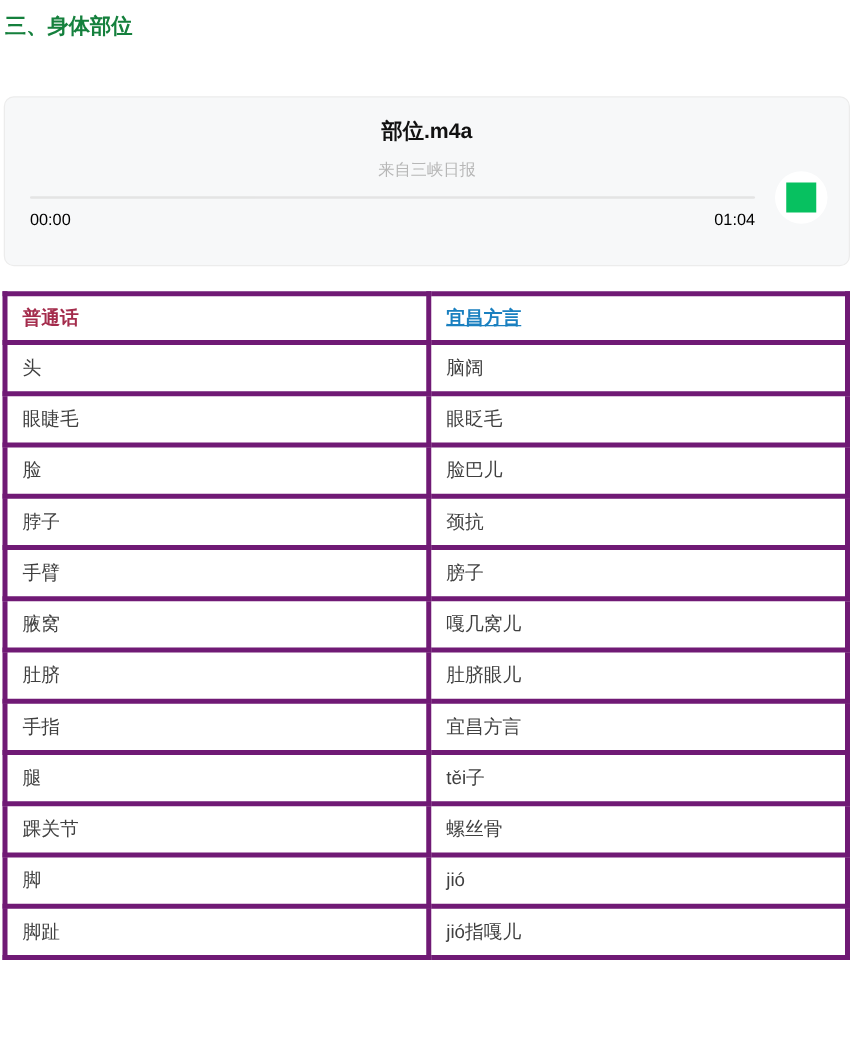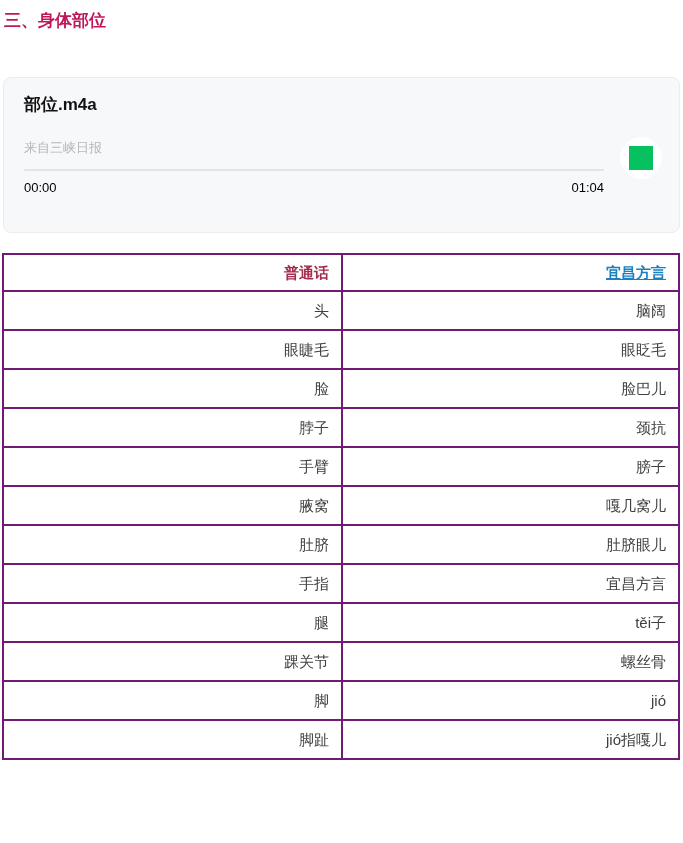--- a/index.html
+++ b/index.html
@@ -11,41 +11,42 @@
     font-family: "Liberation Sans", "DejaVu Sans", sans-serif;
     overflow: hidden;
   }
 
   
   .section-heading {
     margin: 10px 0 0 4px;
     font-size: 17px;
     line-height: 22px;
     font-weight: bold;
-    color: #be185d;
+    color: #15803d;
   }
 
   
   .audio-card {
     position: relative;
     margin: 45px 3px 0 3px;
-    height: 156px;
+    height: 136px;
     background: #f7f8f9;
     border: 1px solid #ececec;
     border-radius: 8px;
     padding: 16px 20px 0 20px;
+    text-align: center;
   }
   .audio-title {
     font-size: 17px;
     line-height: 22px;
     font-weight: bold;
     color: #111111;
   }
   .audio-source {
-    margin-top: 24px;
+    margin-top: 12px;
     font-size: 13px;
     line-height: 16px;
     color: #b7b7b7;
   }
   .audio-progress {
     margin-top: 13px;
     width: 580px;
     height: 2px;
     background: #e4e4e4;
     border-radius: 1px;
@@ -82,22 +83,22 @@
 
   
   .dialect-table {
     margin: 20px 0 0 2px;
     width: 678px;
     border-collapse: collapse;
     table-layout: fixed;
   }
   .dialect-table col.col-1 { width: 339px; }
   .dialect-table th, .dialect-table td {
-    border: 2px solid #701a75;
-    text-align: right;
+    border: 4px solid #701a75;
+    text-align: left;
     vertical-align: middle;
     font-size: 15px;
     line-height: 21px;
     padding: 8px 12px;
     color: #404040;
     overflow: hidden;
     white-space: nowrap;
   }
   .dialect-table th {
     font-weight: bold;

